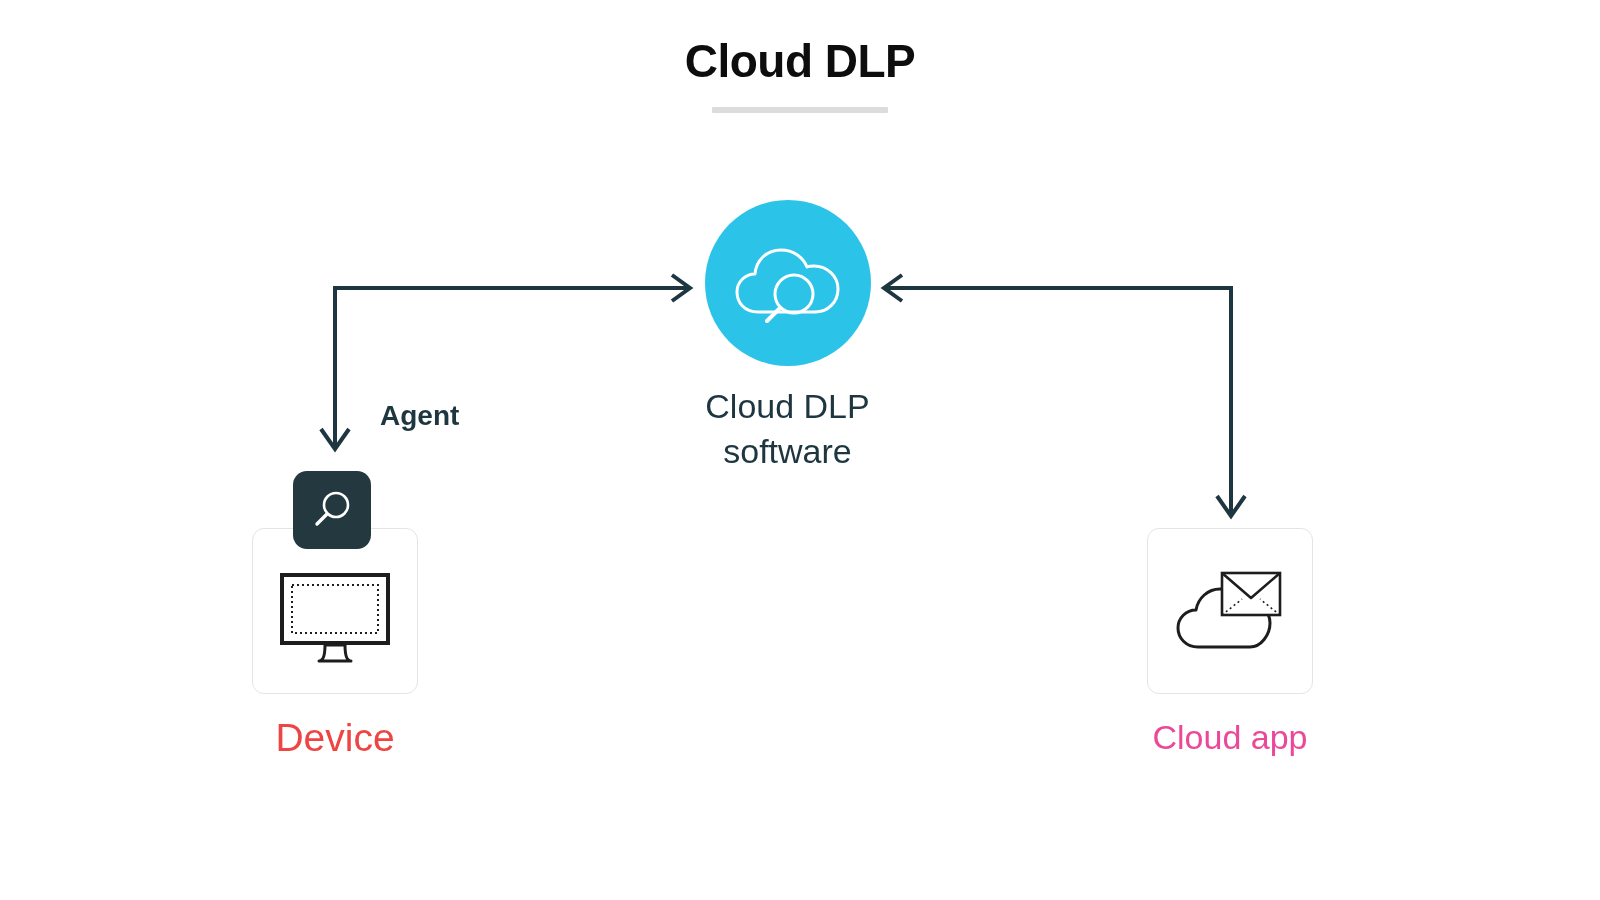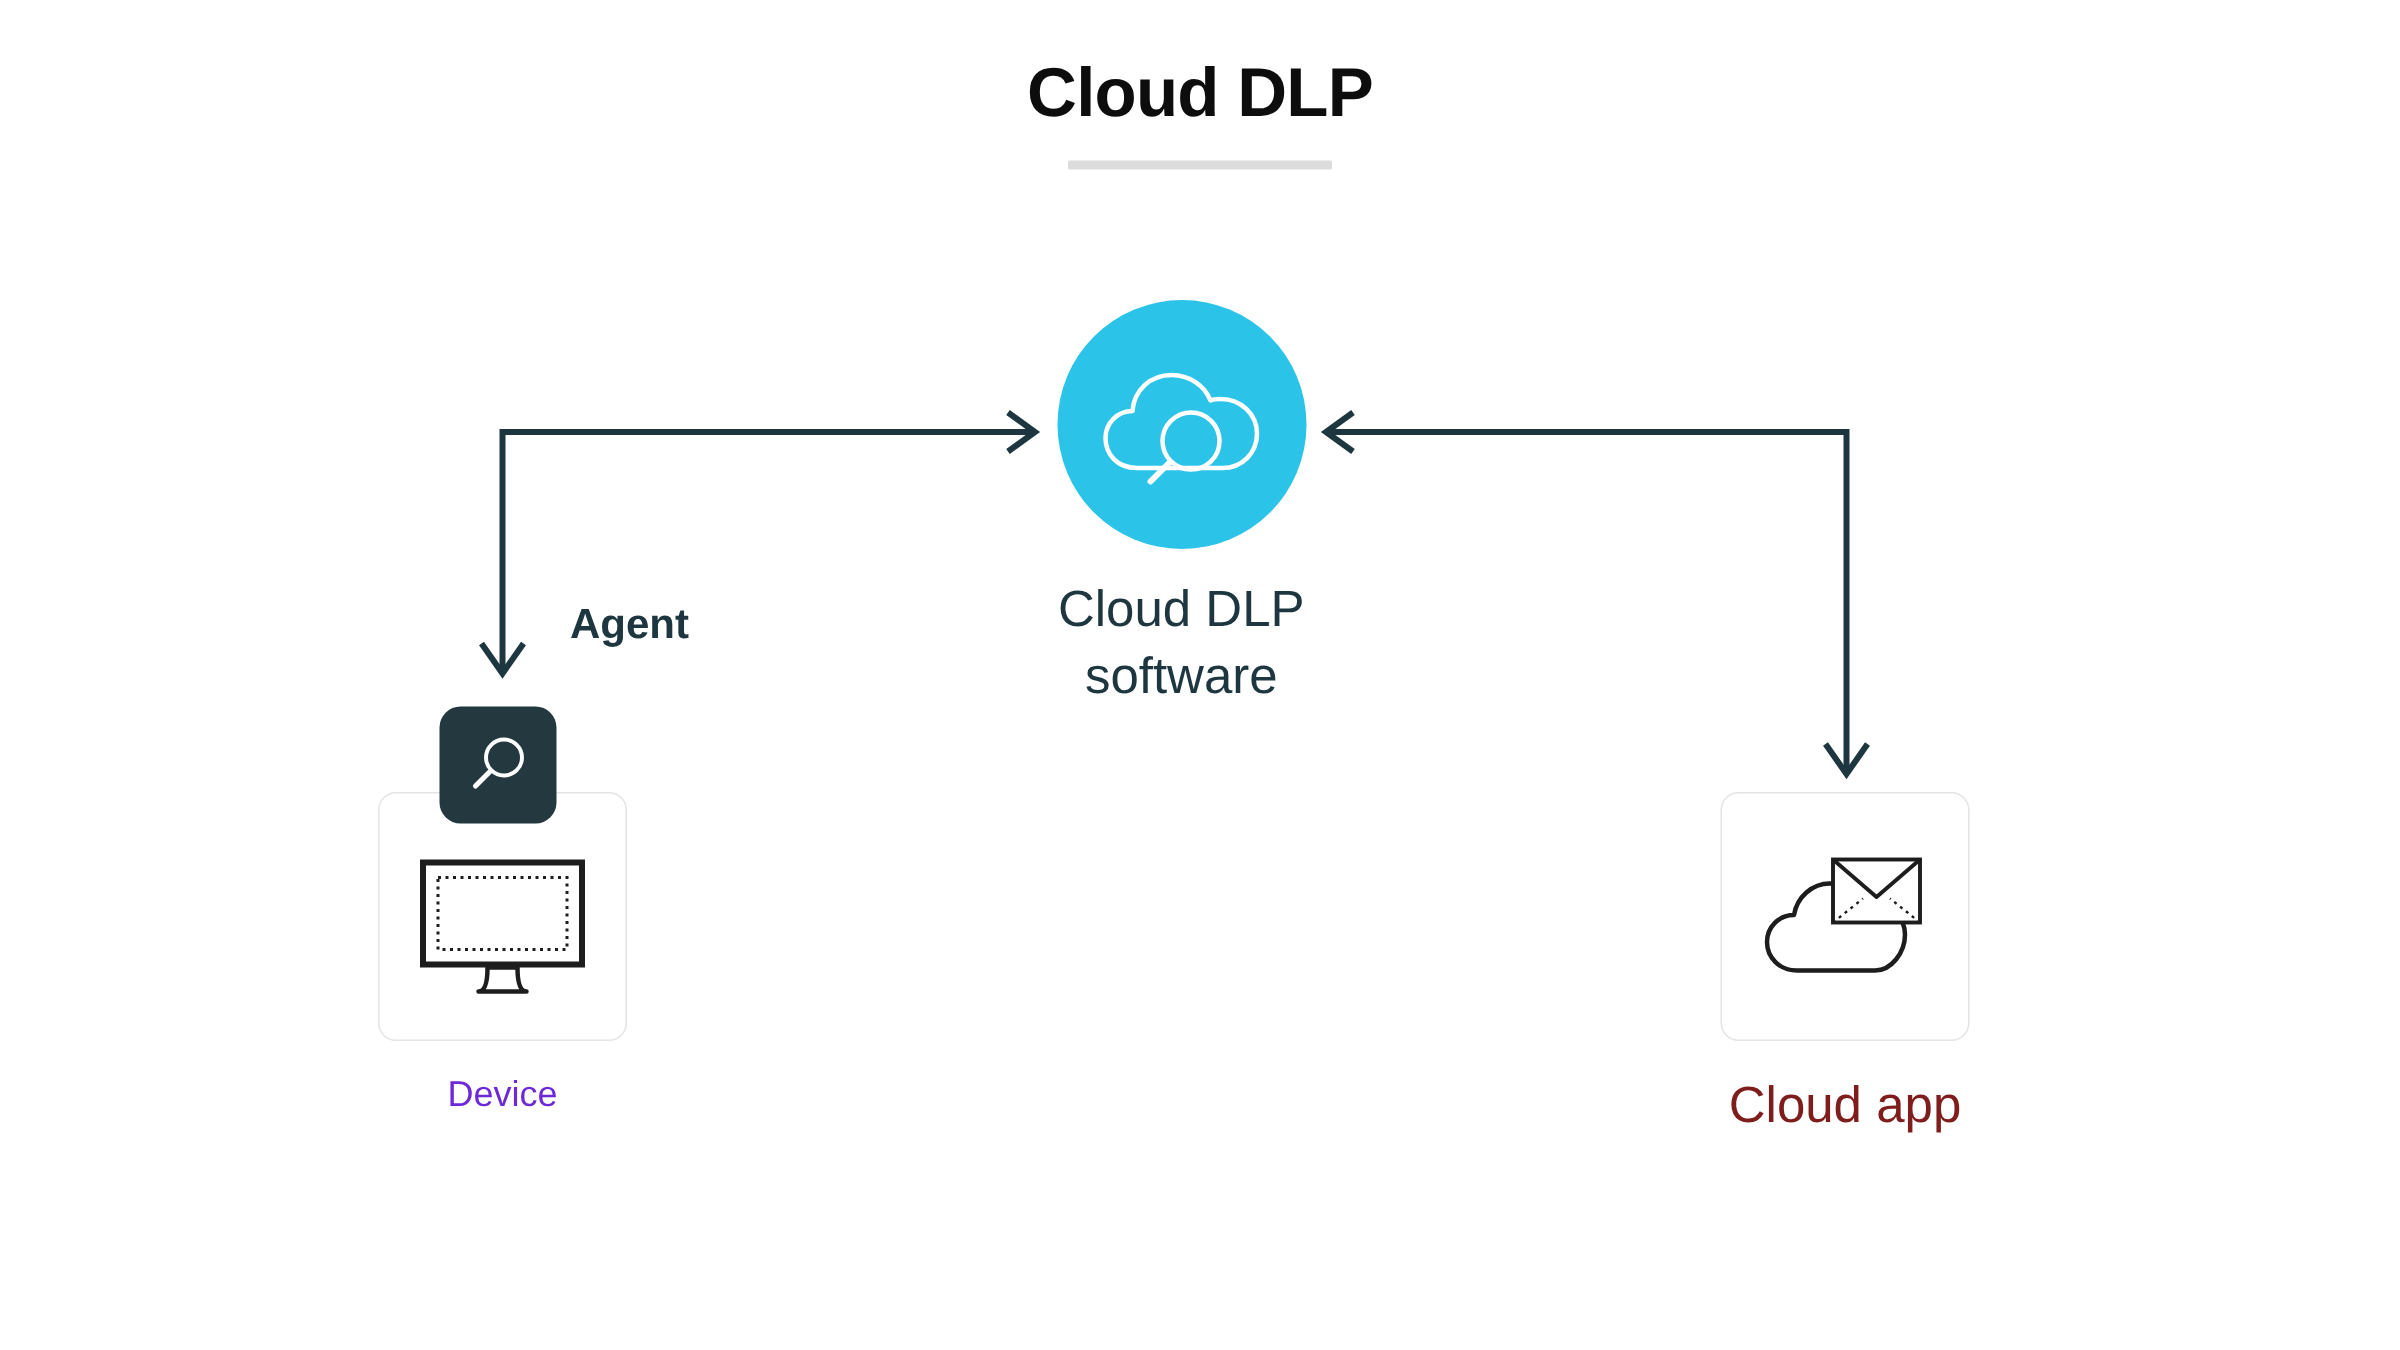--- a/index.html
+++ b/index.html
@@ -107,22 +107,22 @@
     top: -58px;
     width: 78px;
     height: 78px;
     border-radius: 14px;
     display: flex;
     align-items: center;
     justify-content: center;
   }
   #device-label {
     margin-top: 22px;
-    font-size: 24px;
-    color: #6d28d9;
+    font-size: 39px;
+    color: #ef4444;
   }
   #agent-label {
     position: absolute;
     left: 380px;
     top: 400px;
     font-size: 28px;
     font-weight: bold;
     color: #1d3640;
   }
 
@@ -141,21 +141,21 @@
     border: 1px solid #e4e4e4;
     border-radius: 12px;
     background: #ffffff;
     display: flex;
     align-items: center;
     justify-content: center;
   }
   #cloudapp-label {
     margin-top: 24px;
     font-size: 34px;
-    color: #7f1d1d;
+    color: #ec4899;
   }
 </style>
 </head>
 <body>
 
 <div id="canvas">
 
   <div id="title-block">
     <h1 id="page-title">Cloud DLP</h1>
     <div id="title-underline"></div>

